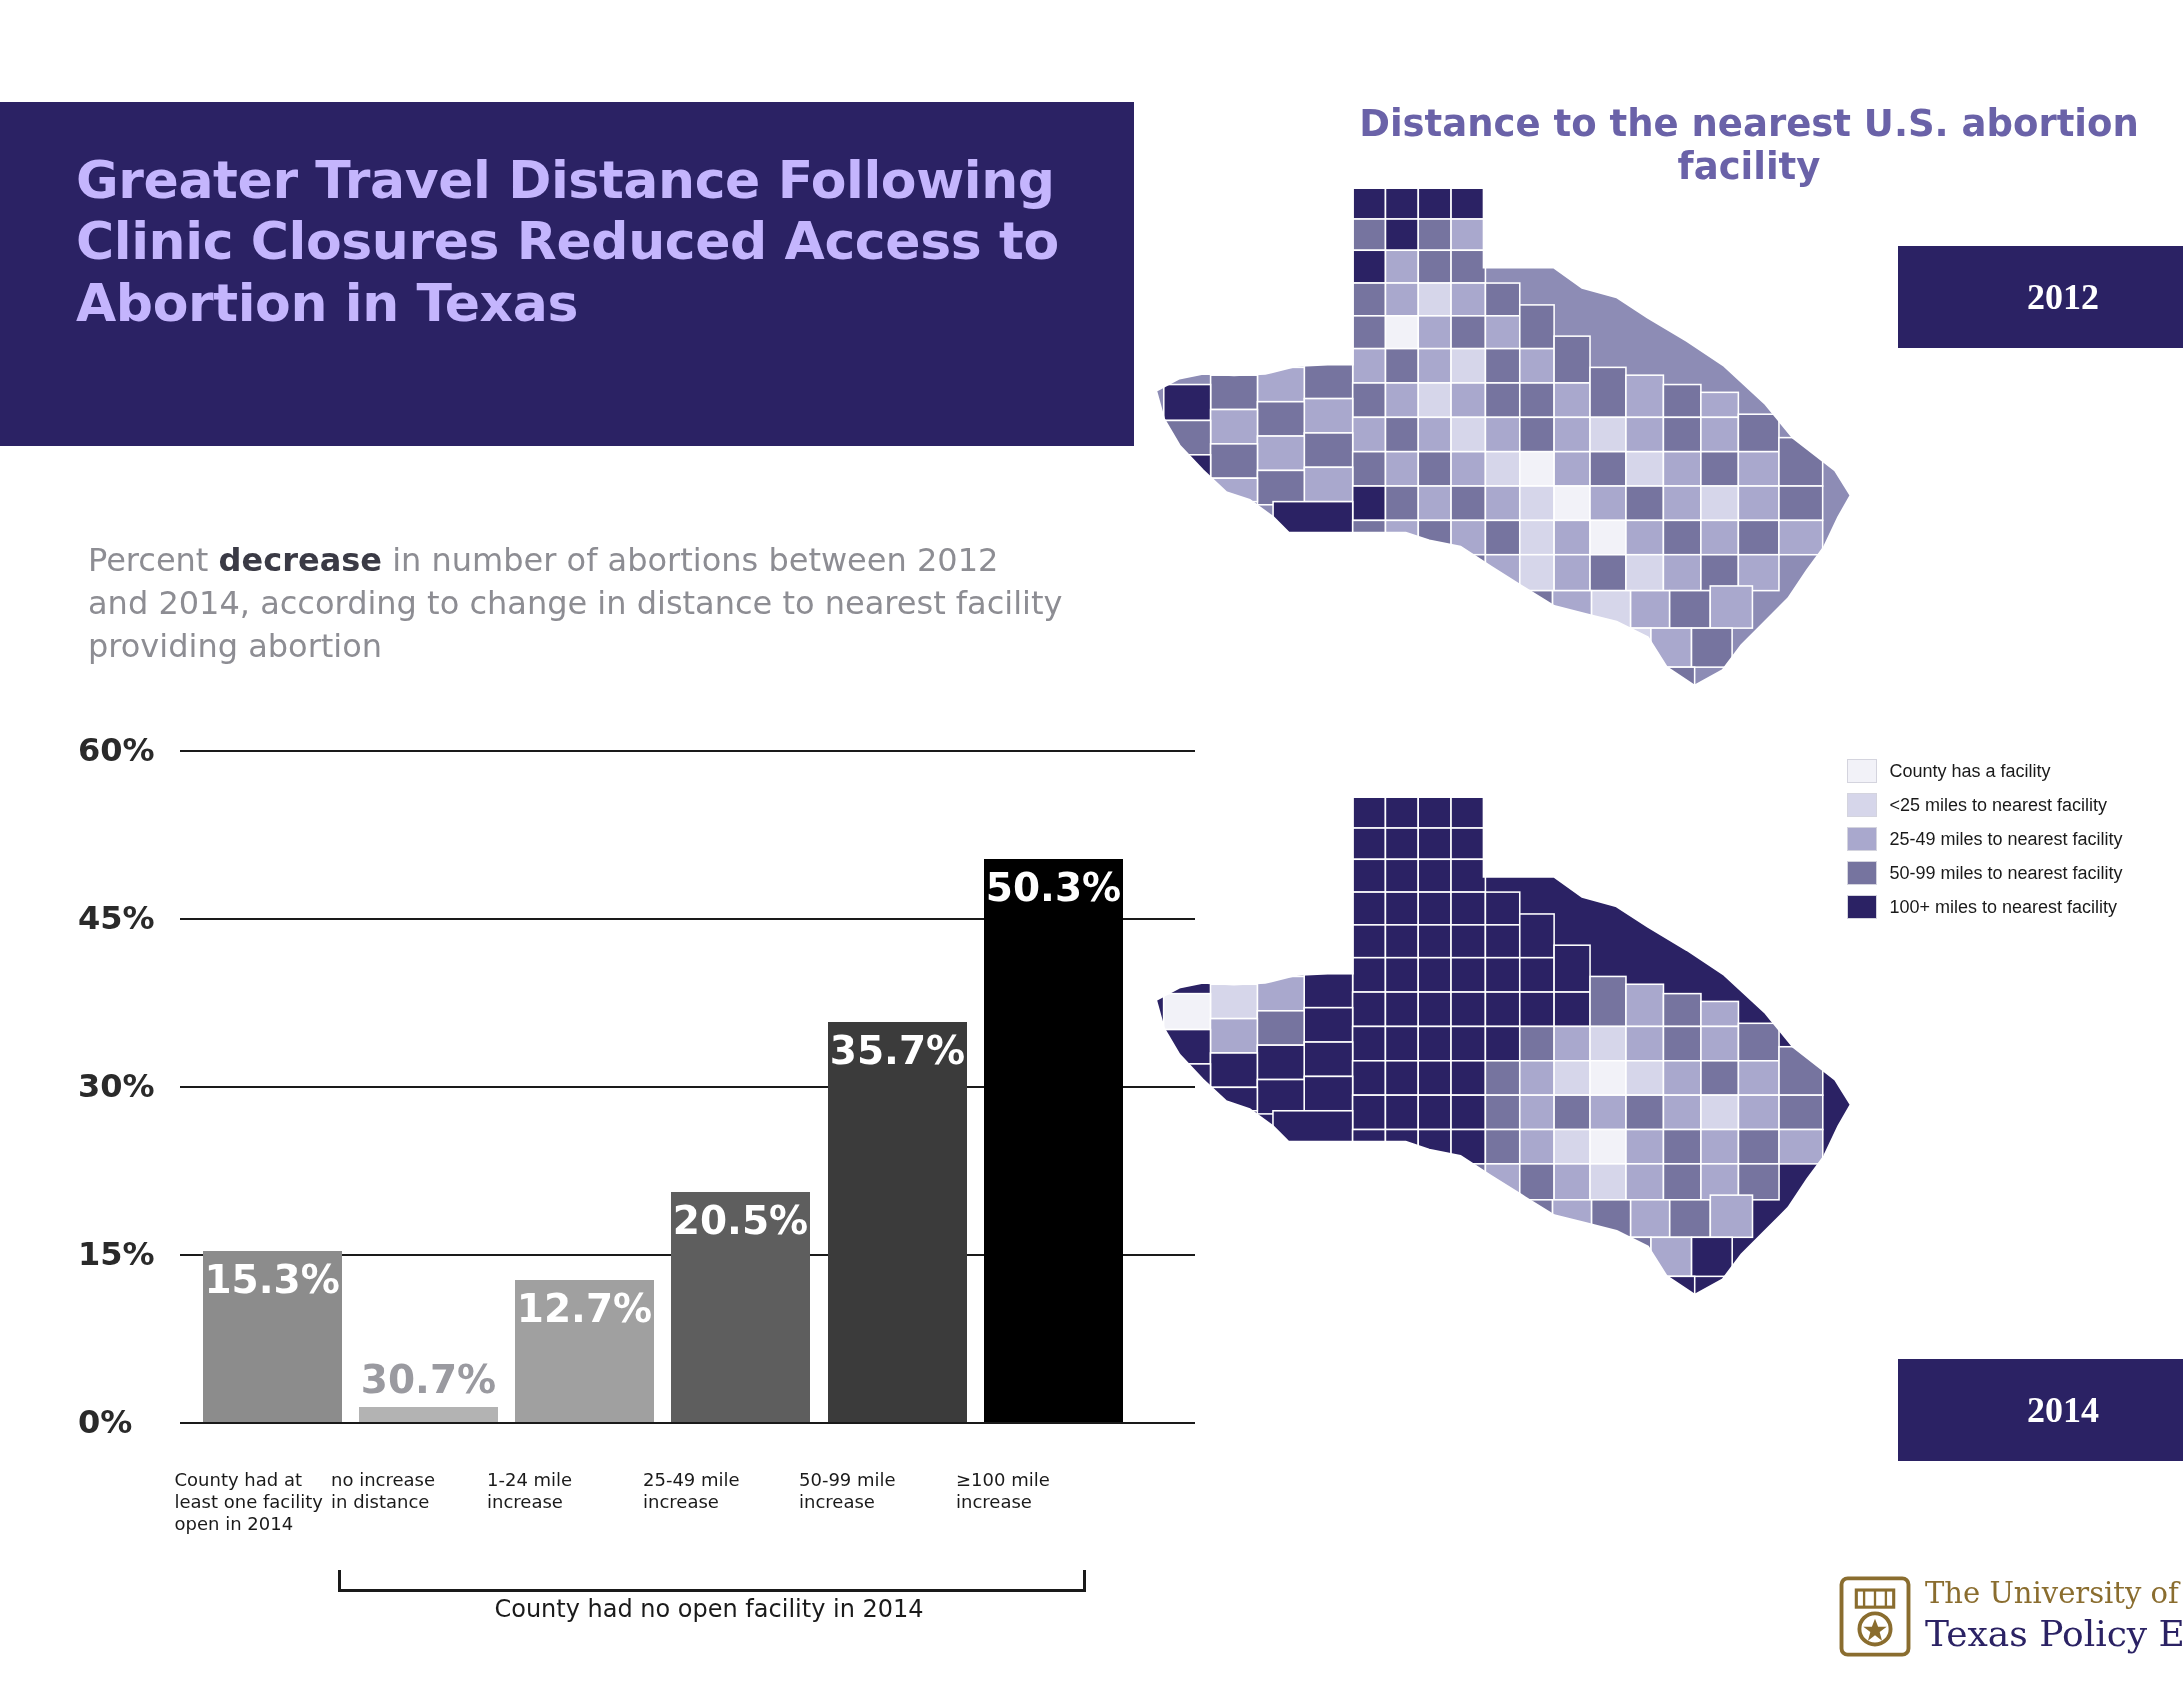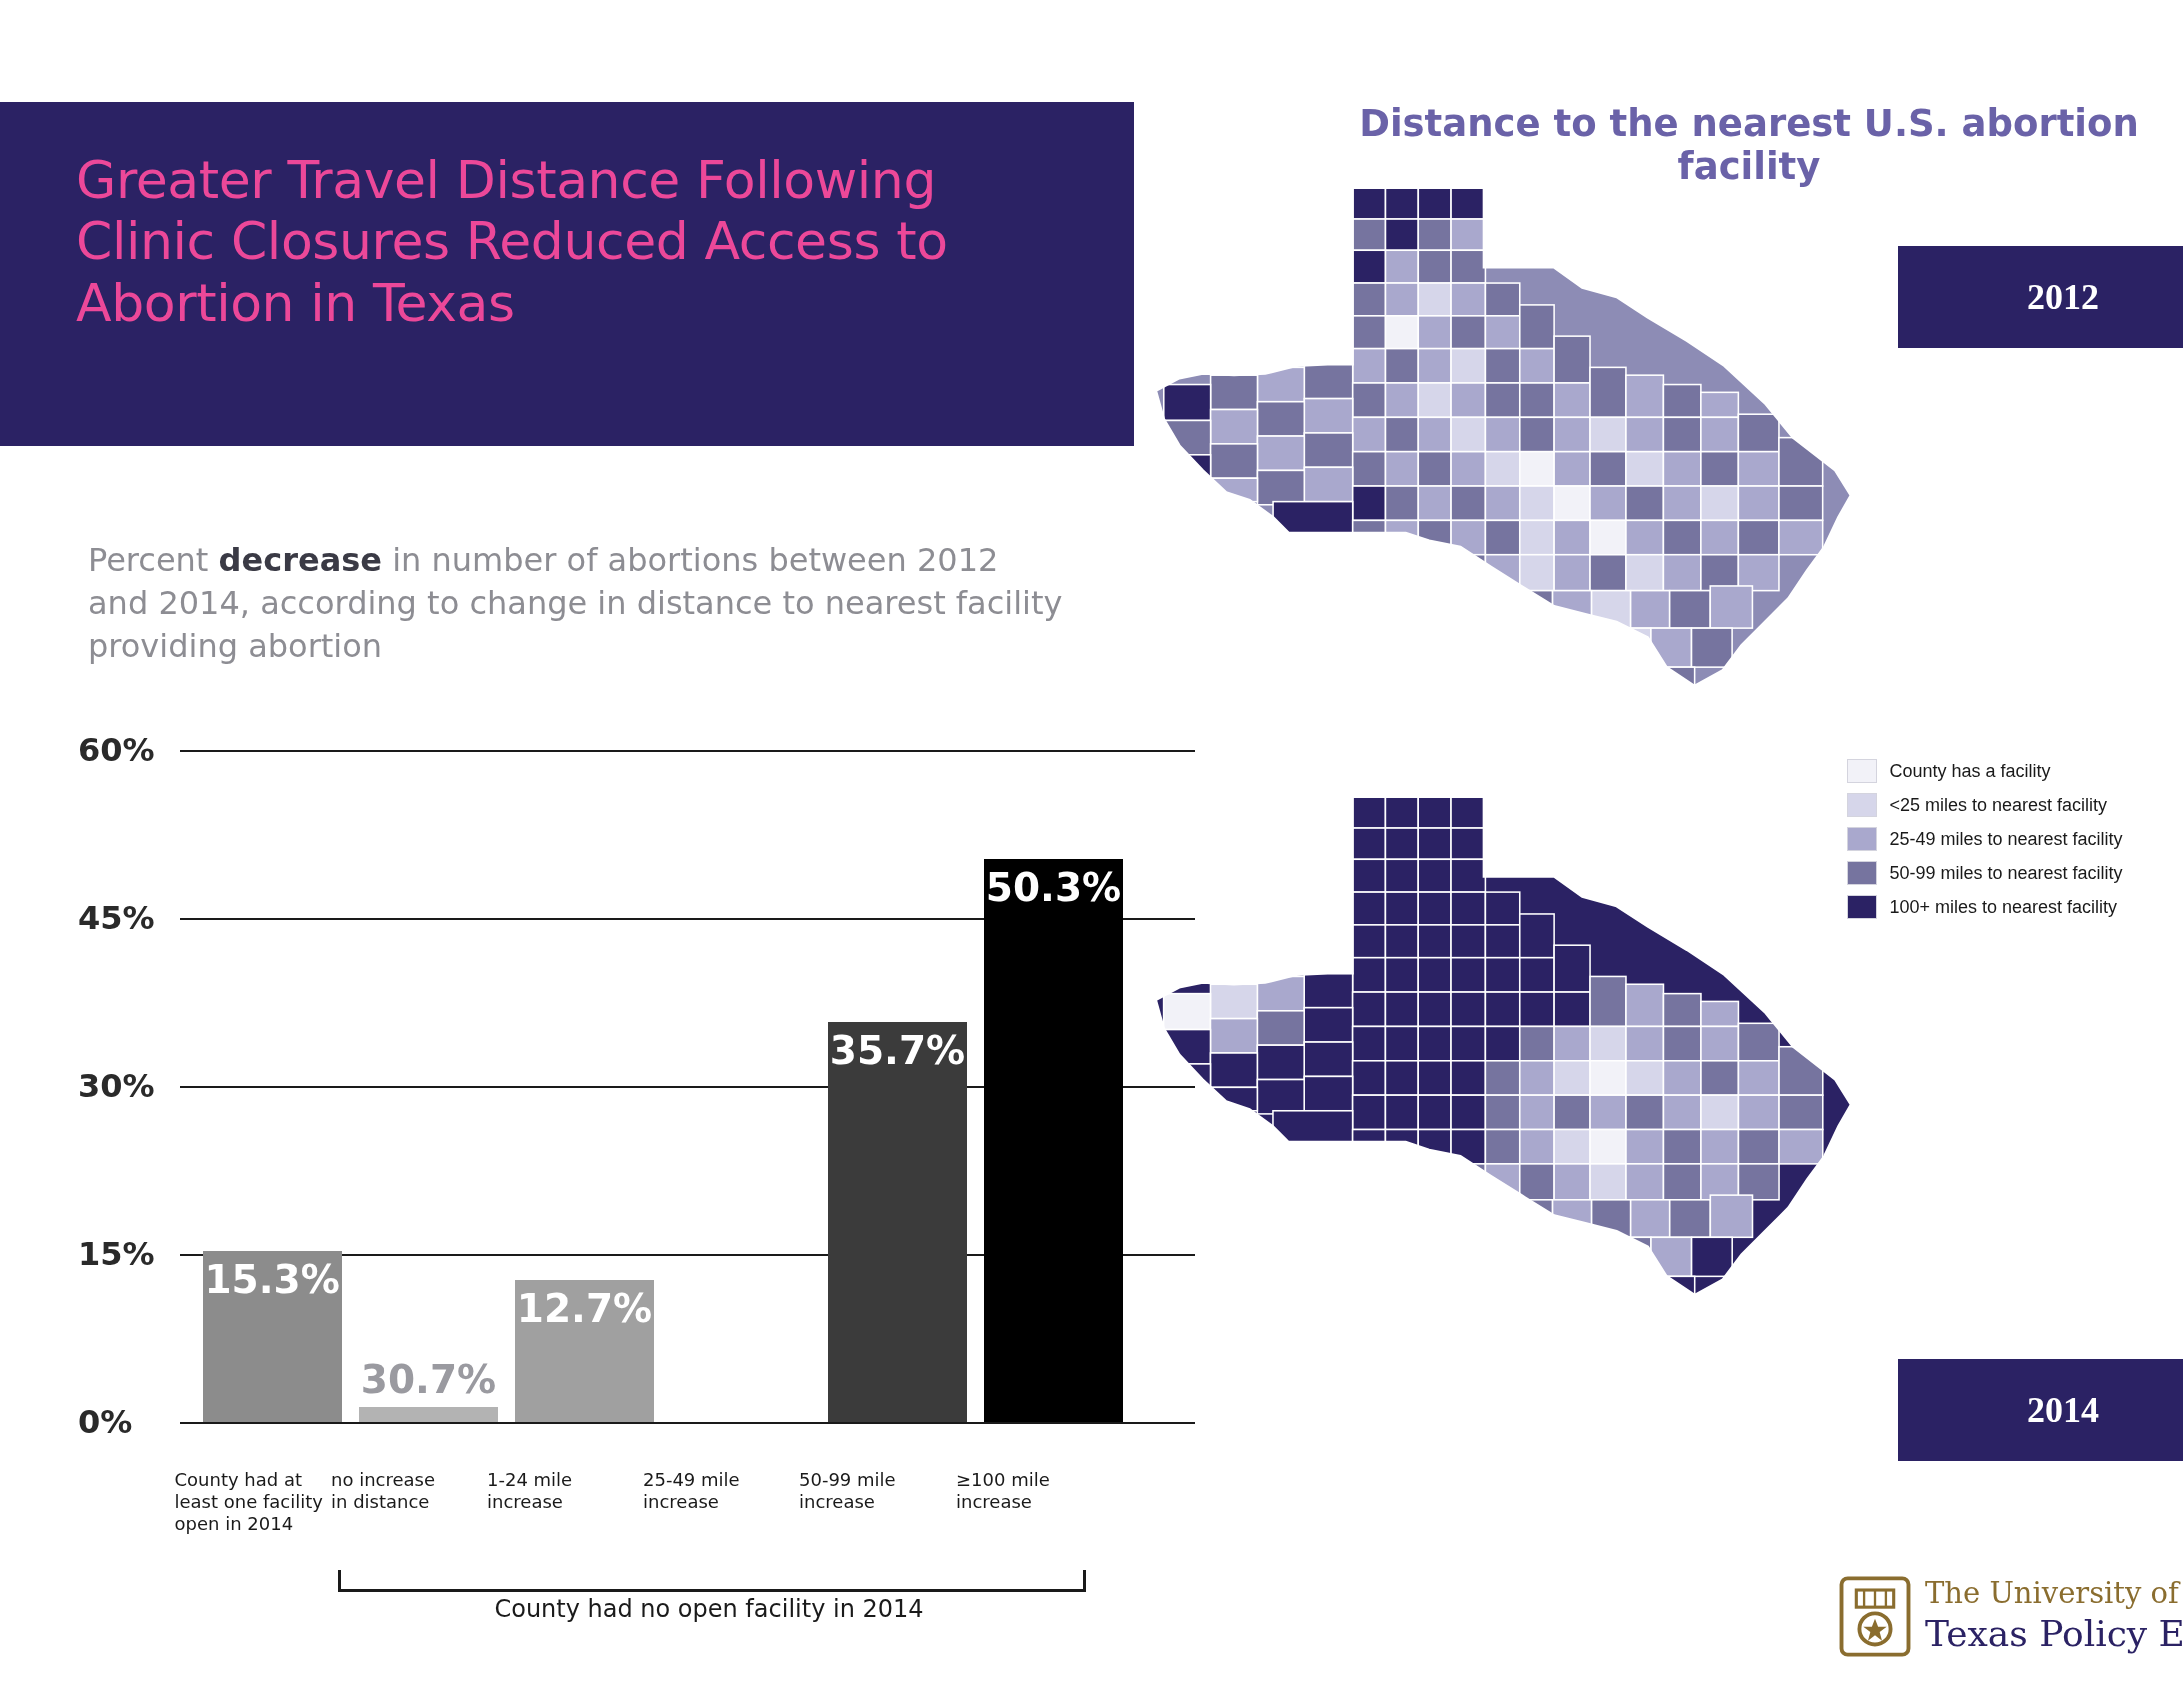--- a/index.html
+++ b/index.html
@@ -29,23 +29,23 @@
     top: 102px;
     width: 1134px;
     height: 344px;
     background: #2b2264;
   }
   #title-text {
     position: absolute;
     left: 76px;
     top: 48px;
     width: 1008px;
-    color: #ec4899;
+    color: #c4b5fd;
     font-family: "DejaVu Sans", sans-serif;
-    font-weight: normal;
+    font-weight: bold;
     font-size: 52px;
     line-height: 1.18;
     letter-spacing: -0.4px;
   }
 
   #subtitle {
     position: absolute;
     left: 88px;
     top: 539px;
     width: 976px;
@@ -289,20 +289,24 @@
           <div class="bar" style="height: 100%; background: rgb(140, 140, 140);"></div>
           <div class="bar-value" style="top: 6.2px;">15.3%</div>
         </div>
         <div class="bar-wrap" style="left: 172px; height: 14.6px;">
           <div class="bar" style="height: 100%; background: rgb(179, 179, 179);"></div>
           <div class="bar-value outside" style="top: -50px;">30.7%</div>
         </div>
         <div class="bar-wrap" style="left: 328px; height: 142px;">
           <div class="bar" style="height: 100%; background: rgb(160, 160, 160);"></div>
           <div class="bar-value" style="top: 6.2px;">12.7%</div>
+        </div>
+        <div class="bar-wrap" style="left: 484px; height: 230px;">
+          <div class="bar" style="height: 100%; background: rgb(94, 94, 94);"></div>
+          <div class="bar-value" style="top: 6.2px;">20.5%</div>
         </div>
         <div class="bar-wrap" style="left: 641px; height: 400px;">
           <div class="bar" style="height: 100%; background: rgb(59, 59, 59);"></div>
           <div class="bar-value" style="top: 6.2px;">35.7%</div>
         </div>
         <div class="bar-wrap" style="left: 797px; height: 563px;">
           <div class="bar" style="height: 100%; background: rgb(0, 0, 0);"></div>
           <div class="bar-value" style="top: 6.2px;">50.3%</div>
         </div>
       </div>

